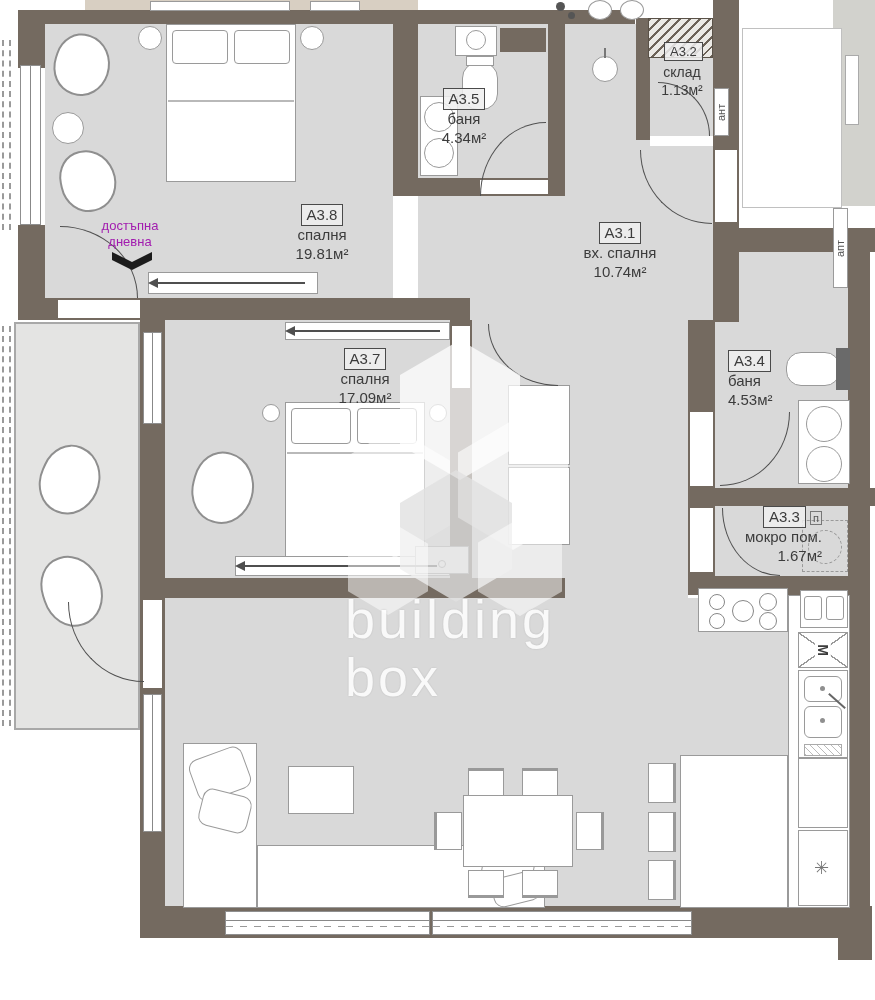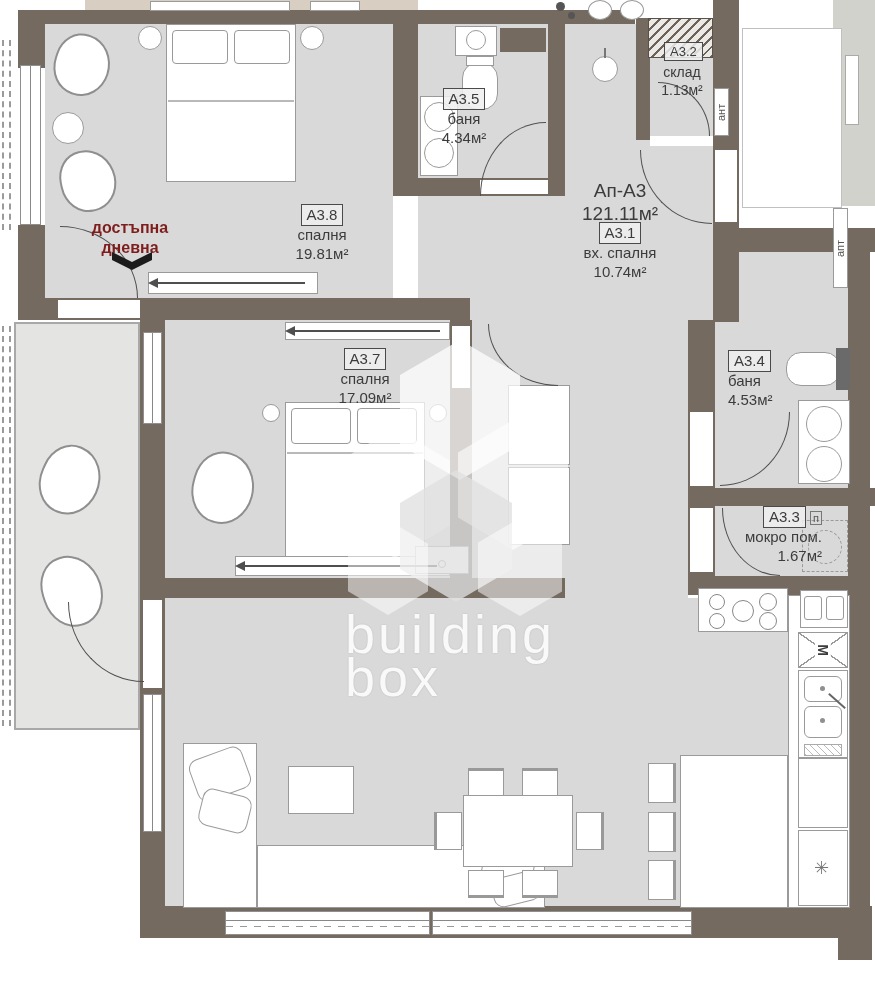--- a/index.html
+++ b/index.html
@@ -227,24 +227,20 @@
   <div class="abs lbl" style="left:272px;top:204px;width:100px;">
     <span class="code">A3.8</span><br>
     <span>спалня</span><br>
     <span>19.81м²</span>
   </div>
   <div class="abs lbl" style="left:424px;top:88px;width:80px;">
     <span class="code">A3.5</span><br>
     <span>баня</span><br>
     <span>4.34м²</span>
   </div>
-  <div class="abs lbl big" style="left:558px;top:180px;width:124px;">
-    <span>Ап-А3</span><br>
-    <span>121.11м²</span>
-  </div>
   <div class="abs lbl" style="left:558px;top:222px;width:124px;">
     <span class="code">A3.1</span><br>
     <span>вх. спалня</span><br>
     <span>10.74м²</span>
   </div>
   <div class="abs lbl" style="left:648px;top:64px;width:68px;font-size:14px;">
     <span>склад</span><br>
     <span>1.13м²</span>
   </div>
   <div class="abs lbl" style="left:664px;top:42px;">
@@ -260,36 +256,36 @@
     <span>баня</span><br>
     <span>4.53м²</span>
   </div>
   <div class="abs lbl" style="left:740px;top:506px;width:108px;text-align:right;padding-right:26px;">
     <span class="code">A3.3</span>
     <span style="font-size:11px;color:#555;border:1px solid #777;padding:0 2px;">п</span><br>
     <span>мокро пом.</span><br>
     <span>1.67м²</span>
   </div>
 
-  <div class="abs lbl" style="left:90px;top:218px;width:80px;font-size:16px;color:#7f1d1d;font-weight:bold;">
+  <div class="abs lbl" style="left:90px;top:218px;width:80px;font-size:13px;color:#a21caf;">
     <span>достъпна</span><br>
     <span>дневна</span>
   </div>
   <div class="abs chev" style="left:112px;top:252px;width:40px;height:18px;"></div>
 
   <div class="abs vtxt" style="left:714px;top:88px;width:15px;height:48px;">
     <span>ант</span>
   </div>
   <div class="abs vtxt" style="left:833px;top:208px;width:15px;height:80px;">
     <span>апт</span>
   </div>
   <div class="abs" style="left:845px;top:55px;width:14px;height:70px;background:#fff;border:1px solid #aaa;z-index:17;"></div>
 
   <div class="hex" style="left:400px;top:340px;width:120px;height:140px;background:rgba(255,255,255,.72);"></div>
   <div class="hex" style="left:340px;top:428px;width:110px;height:130px;background:rgba(255,255,255,.55);"></div>
   <div class="hex" style="left:458px;top:420px;width:110px;height:130px;background:rgba(255,255,255,.6);"></div>
   <div class="hex" style="left:400px;top:470px;width:112px;height:132px;background:rgba(224,224,224,.78);"></div>
   <div class="hex" style="left:348px;top:520px;width:80px;height:95px;background:rgba(255,255,255,.5);"></div>
   <div class="hex" style="left:478px;top:518px;width:84px;height:98px;background:rgba(255,255,255,.5);"></div>
-  <div class="wm-t" style="left:345px;top:603px;">building</div>
+  <div class="wm-t" style="left:345px;top:588px;">building</div>
   <div class="wm-t" style="left:345px;top:646px;">box</div>
 
 </div>
 
 </body></html>

